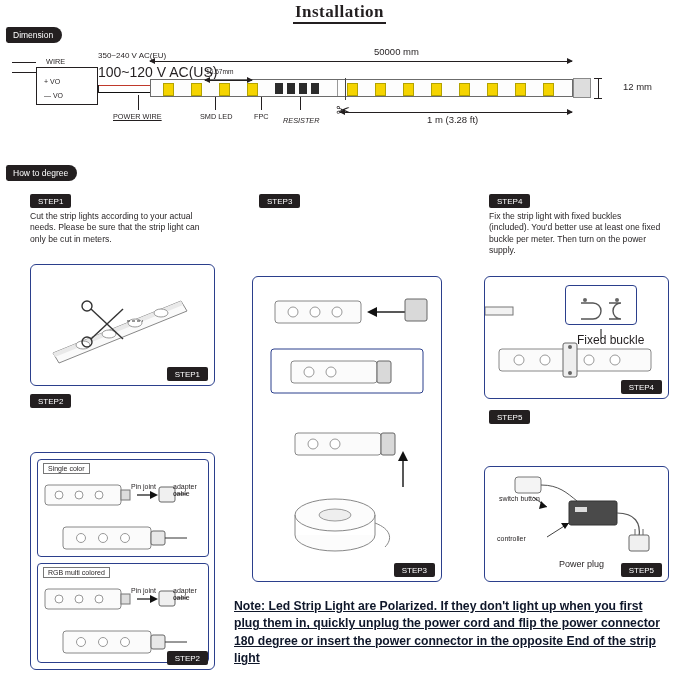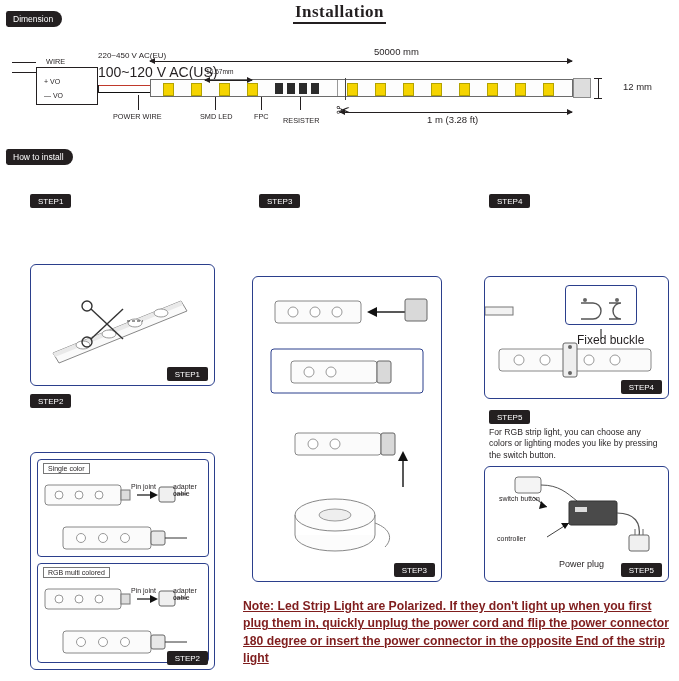--- a/index.html
+++ b/index.html
@@ -12,39 +12,39 @@
     overflow:hidden;
   }
   .pg{position:absolute;left:0;top:0;width:679px;height:681px;}
   
   .tag{
     position:absolute;background:#231f20;color:#fff;
     font-size:8.5px;padding:3px 9px 3px 7px;
     border-radius:2px;
     font-family:"Liberation Sans", sans-serif;
   }
-  .tag.round{border-radius:3px 10px 10px 3px;}
+  .tag.round{border-radius:3px 10px 10px 3px;margin-top:16px;}
   .title{
     position:absolute;left:0;right:0;top:2px;text-align:center;
     font-family:"Liberation Serif", serif;
     font-weight:bold;font-size:17px;letter-spacing:.5px;
   }
   .title u{text-decoration:none;border-bottom:2px solid #231f20;padding:0 2px 1px 2px;}
   .box{position:absolute;border:1px solid #2b3f8c;border-radius:6px;box-sizing:border-box;}
   .steplabel{
     position:absolute;background:#231f20;color:#fff;font-size:8px;
     padding:2.5px 8px;border-radius:2px;
   }
   .steplabel.rb{right:6px;bottom:4px;background:#231f20;}
   .txt{position:absolute;font-size:8.6px;line-height:11.4px;color:#231f20;}
   .lbl{position:absolute;font-size:7.3px;color:#231f20;white-space:nowrap;}
   .lbl.big{font-size:9.5px;padding-left:19px;}
   .note{
-    position:absolute;left:243px;top:598px;width:428px;
-    font-size:12.2px;line-height:17.4px;font-weight:bold;color:#7f1d1d;
+    position:absolute;left:234px;top:598px;width:428px;
+    font-size:12.2px;line-height:17.4px;font-weight:bold;color:#0f172a;
     text-decoration:underline;
     font-family:"Liberation Sans", sans-serif;
   }
   
   .pwrbox{position:absolute;left:36px;top:67px;width:62px;height:38px;border:1px solid #231f20;box-sizing:border-box;background:#fff;}
   .hline{position:absolute;background:#231f20;height:1px;}
   .vline{position:absolute;background:#231f20;width:1px;}
   .strip{
     position:absolute;left:150px;top:79px;width:423px;height:18px;
     border:1px solid #6b6b6b;background:#fdfdfd;box-sizing:border-box;
@@ -73,21 +73,21 @@
 
   <div class="tag round" style="left:6px;top:11px;">Dimension</div>
 
   <div>
 
     <div class="pwrbox"></div>
     <div class="lbl" style="left:46px;top:57px;">WIRE</div>
     <div class="lbl" style="left:44px;top:78px;font-size:7px;">+ VO</div>
     <div class="lbl" style="left:44px;top:92px;font-size:7px;">— VO</div>
 
-    <div class="lbl" style="left:98px;top:51px;font-size:8px;">220~450 V AC(EU)</div>
+    <div class="lbl" style="left:98px;top:51px;font-size:8px;">350~240 V AC(EU)</div>
     <div class="lbl" style="left:98px;top:64px;font-size:14px;">100~120 V AC(US)</div>
 
     <div class="hline" style="left:12px;top:62px;width:24px;"></div>
     <div class="hline" style="left:12px;top:72px;width:24px;"></div>
 
     <div class="redw" style="left:98px;top:85px;width:52px;"></div>
     <div class="wire" style="left:98px;top:92px;width:52px;background:#111;"></div>
     <div class="vline" style="left:98px;top:85px;height:8px;"></div>
 
     <div class="strip">
@@ -122,33 +122,34 @@
     <div class="lbl big" style="left:408px;top:114px;">1 m (3.28 ft)</div>
 
     <div class="scissor" style="left:336px;top:100px;">✂</div>
     <div class="vline" style="left:345px;top:78px;height:22px;background:#444;"></div>
 
     <div class="vline" style="left:598px;top:78px;height:20px;"></div>
     <div class="hline" style="left:594px;top:78px;width:8px;"></div>
     <div class="hline" style="left:594px;top:98px;width:8px;"></div>
     <div class="lbl big" style="left:604px;top:81px;">12 mm</div>
 
-    <div class="lbl" style="left:113px;top:112px;">POWER WIRE</div>
+    <div class="lbl" style="left:113px;top:112px;text-decoration:underline;">POWER WIRE</div>
     <div class="vline" style="left:138px;top:95px;height:15px;"></div>
     <div class="lbl" style="left:200px;top:112px;">SMD LED</div>
     <div class="vline" style="left:215px;top:97px;height:13px;"></div>
     <div class="lbl" style="left:254px;top:112px;">FPC</div>
     <div class="vline" style="left:261px;top:97px;height:13px;"></div>
-    <div class="lbl" style="left:283px;top:116px;">RESISTER</div>
+    <div class="lbl" style="left:283px;top:116px;font-style:italic;">RESISTER</div>
     <div class="vline" style="left:300px;top:97px;height:13px;"></div>
   </div>
 
-  <div class="tag round" style="left:6px;top:149px;">How to install</div>
+  <div class="tag round" style="left:6px;top:149px;">How to degree</div>
 
   <div class="steplabel" style="left:30px;top:194px;">STEP1</div>
+  <div class="txt" style="left:30px;top:211px;width:182px;">Cut the strip lights according to your actual needs. Please be sure that the strip light can only be cut in meters.</div>
   <div class="box" style="left:30px;top:264px;width:185px;height:122px;">
 
     <svg width="183" height="120" style="position:absolute;left:0;top:0;">
       <g>
         <polygon points="22,88 150,36 156,46 28,98" fill="#fafafa" stroke="#888" stroke-width="1"></polygon>
         <polygon points="22,88 150,36 152,40 24,92" fill="#e9e9e9" stroke="none"></polygon>
         <ellipse cx="52" cy="80" rx="7" ry="4" fill="#fff" stroke="#999"></ellipse>
         <ellipse cx="78" cy="69" rx="7" ry="4" fill="#fff" stroke="#999"></ellipse>
         <ellipse cx="104" cy="58" rx="7" ry="4" fill="#fff" stroke="#999"></ellipse>
         <ellipse cx="130" cy="48" rx="7" ry="4" fill="#fff" stroke="#999"></ellipse>
@@ -246,20 +247,21 @@
       <path d="M42,238 L42,258" stroke="#888"></path>
       <path d="M122,238 L122,258" stroke="#888"></path>
       <path d="M42,258 A40,16 0 0 0 122,258" fill="#fcfcfc" stroke="#888"></path>
       <ellipse cx="82" cy="238" rx="16" ry="6" fill="#eee" stroke="#999"></ellipse>
       <path d="M122,246 C138,252 140,262 132,270" stroke="#888" fill="none"></path>
     </svg>
     <div class="steplabel rb">STEP3</div>
   </div>
 
   <div class="steplabel" style="left:489px;top:194px;">STEP4</div>
+  <div class="txt" style="left:489px;top:211px;width:174px;">Fix the strip light with fixed buckles (included). You'd better use at least one fixed buckle per meter. Then turn on the power supply.</div>
   <div class="box" style="left:484px;top:276px;width:185px;height:123px;">
 
     <div class="innerbox" style="left:80px;top:8px;width:72px;height:40px;"></div>
     <svg width="183" height="121" style="position:absolute;left:0;top:0;">
 
       <path d="M96,26 h12 a8,8 0 0 1 0,16 h-12" fill="none" stroke="#555" stroke-width="1.4"></path>
       <path d="M124,26 h12 a8,8 0 0 0 0,16 h-12" fill="none" stroke="#555" stroke-width="1.4"></path>
       <rect x="104,0" y="30" width="28" height="8" fill="#f2f2f2" stroke="#777"></rect>
       <circle cx="100" cy="23" r="2" fill="#666"></circle>
       <circle cx="132" cy="23" r="2" fill="#666"></circle>
@@ -273,21 +275,20 @@
       <circle cx="130" cy="83" r="5" fill="#fff" stroke="#999"></circle>
       <rect x="78" y="66" width="14" height="34" rx="2" fill="#eee" stroke="#666"></rect>
       <circle cx="85" cy="70" r="2" fill="#666"></circle>
       <circle cx="85" cy="96" r="2" fill="#666"></circle>
     </svg>
     <div class="captxt" style="left:92px;top:56px;font-size:12px;">Fixed buckle</div>
     <div class="steplabel rb">STEP4</div>
   </div>
 
   <div class="steplabel" style="left:489px;top:410px;">STEP5</div>
-  <div class="txt" style="left:489px;top:427px;width:174px;">For RGB strip light, you can choose any colors or lighting modes you like by pressing the switch button.</div>
   <div class="box" style="left:484px;top:466px;width:185px;height:116px;">
     <svg width="183" height="114" style="position:absolute;left:0;top:0;">
 
       <rect x="30" y="10" width="26" height="16" rx="3" fill="#f4f4f4" stroke="#777"></rect>
       <path d="M56,18 C74,18 82,26 92,34" stroke="#555" fill="none" stroke-width="1"></path>
 
       <rect x="84" y="34" width="48" height="24" rx="2" fill="#4a4a4a" stroke="#333"></rect>
       <rect x="90" y="40" width="12" height="5" fill="#ddd"></rect>
 
       <path d="M132,46 C150,46 156,56 154,70" stroke="#555" fill="none" stroke-width="1.2"></path>

